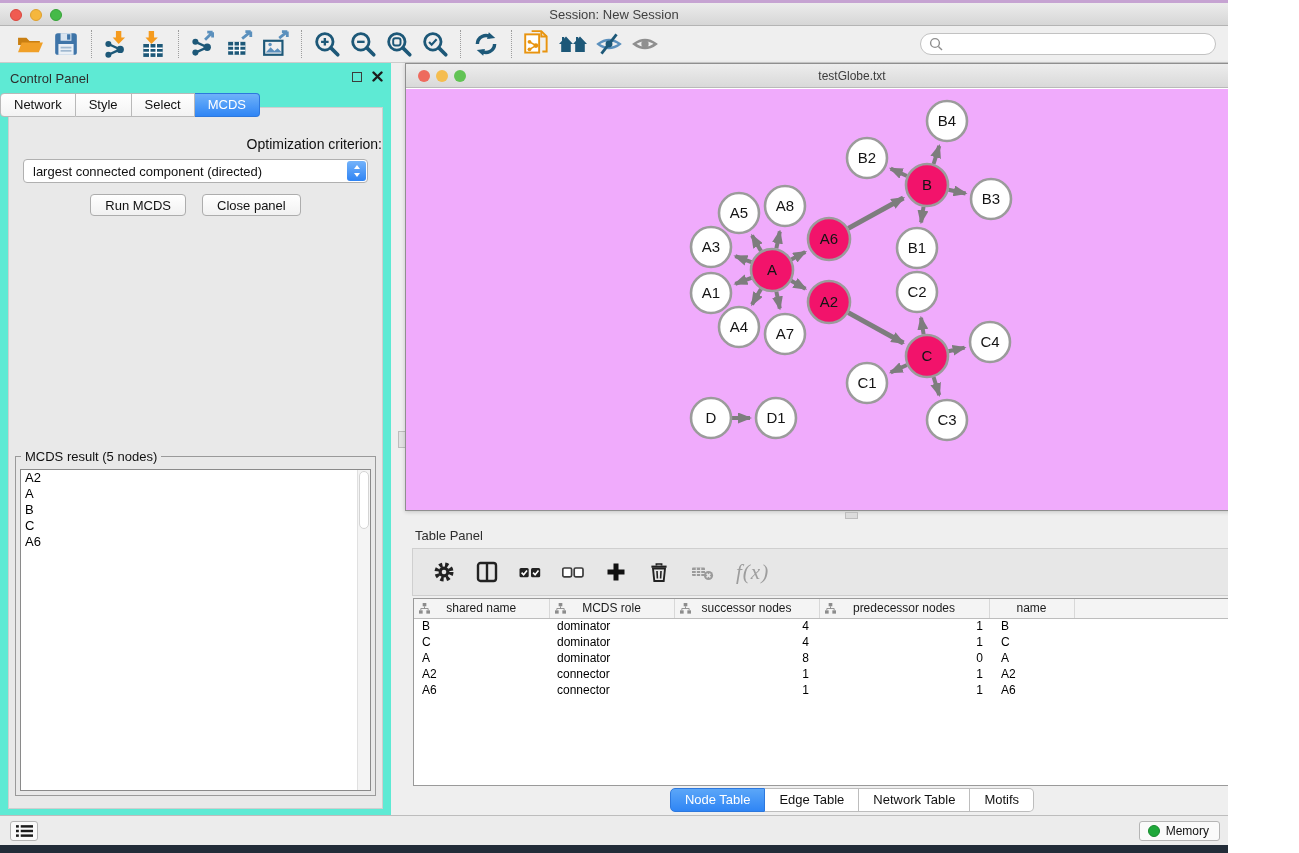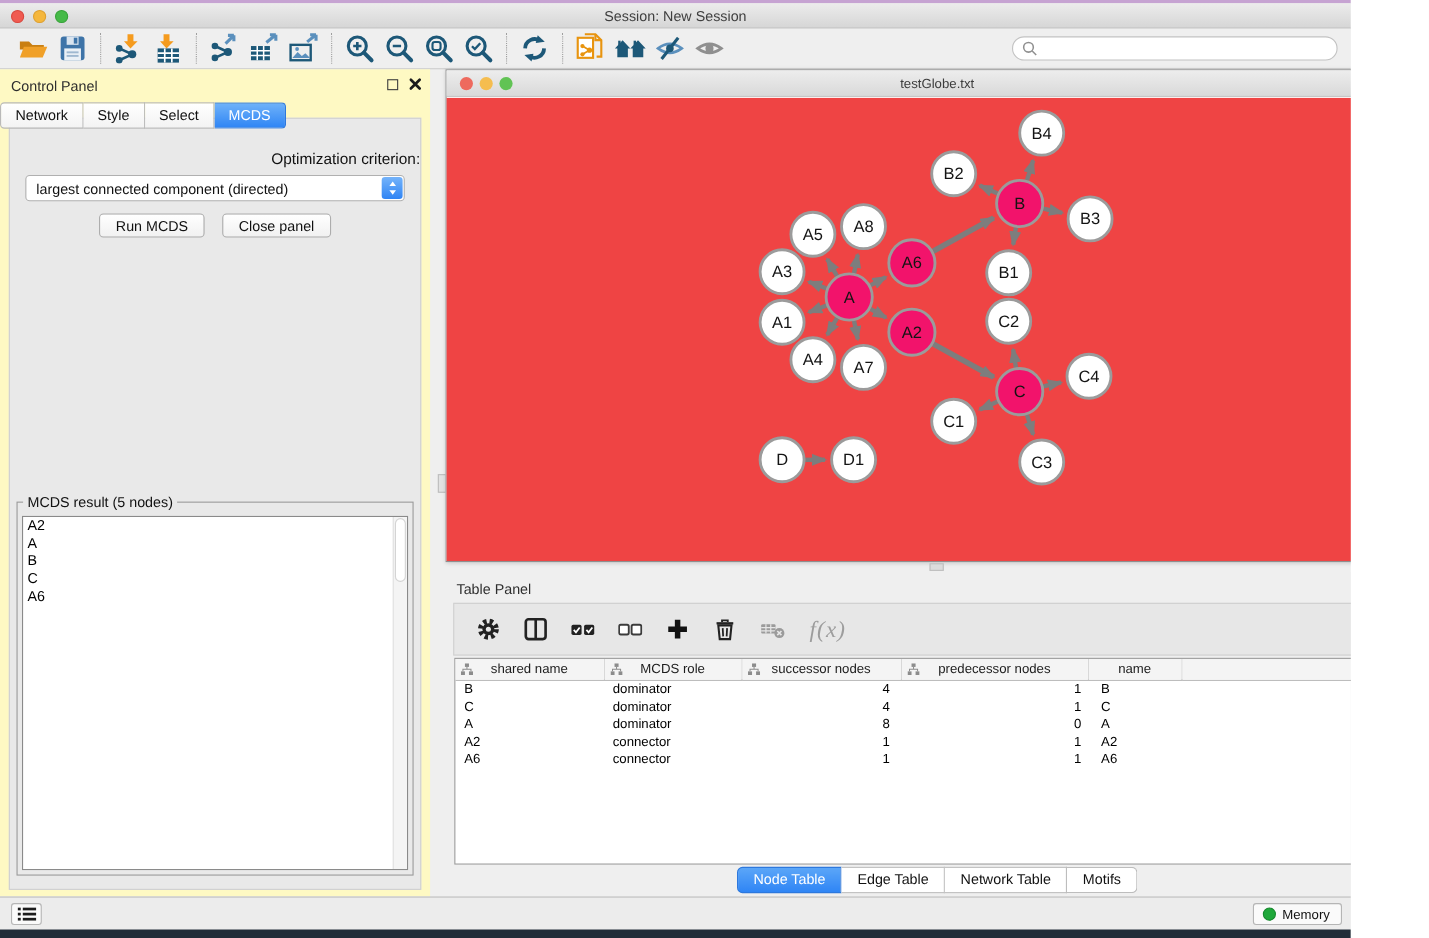--- a/index.html
+++ b/index.html
@@ -17,21 +17,21 @@
   .title-text { position:absolute; left:0; right:0; top:4px; text-align:center; font-size:13px; color:#3f3f3f; }
 
   
   .toolbar { position:absolute; top:26px; left:0; right:0; height:37px; background:#efefef; border-bottom:1px solid #cccccc; display:flex; align-items:center; padding:0 12px; }
   .tbtn { width:36px; height:30px; display:flex; align-items:center; justify-content:center; border-radius:4px; }
   .tb-sep { width:1px; height:28px; border-left:1px dotted #9e9e9e; margin:0 7px; }
   .search-wrap { margin-left:auto; width:296px; height:22px; background:#fff; border:1px solid #c2c2c2; border-radius:11px; display:flex; align-items:center; padding:0 8px; gap:5px; }
   .search-wrap input { border:none; outline:none; flex:1; font-size:13px; background:transparent; font-family:"Liberation Sans", sans-serif; }
 
   
-  .control-panel { position:absolute; left:0; top:63px; width:391px; height:752px; background:#fef9c3; }
+  .control-panel { position:absolute; left:0; top:63px; width:391px; height:752px; background:#5eead4; }
   .panel-header { position:relative; height:30px; }
   .panel-title { position:absolute; left:10px; top:8px; font-size:13px; color:#2e2e2e; }
   .panel-icons { position:absolute; right:8px; top:8px; display:flex; gap:10px; align-items:center; }
   .float-box { width:10px; height:10px; border:1.6px solid #3c3c3c; display:inline-block; }
   .seg { display:flex; justify-content:flex-start; position:relative; z-index:2; }
   .seg .tab { background:linear-gradient(#ffffff,#f3f3f3); border:1px solid #b9b9b9; border-left:none; padding:3px 13px 4px; font-size:13px; color:#111; }
   .seg .tab:first-child { border-left:1px solid #b9b9b9; border-radius:4px 0 0 4px; }
   .seg .tab:last-child { border-radius:0 4px 4px 0; }
   .seg .tab.active { background:linear-gradient(#6fb2f9,#2f85f5); border-color:#2d78dd; color:#fff; }
   .cp-body { position:absolute; left:8px; right:8px; top:44px; bottom:6px; background:#e9e9e9; border:1px solid #cfcfcf; }
@@ -52,21 +52,21 @@
   
   .vsplit-handle { position:absolute; left:398px; top:431px; width:8px; height:17px; background:#e2e2e2; border:1px solid #bdbdbd; }
   .hsplit-handle { position:absolute; left:845px; top:512px; width:13px; height:7px; background:#dcdcdc; border:1px solid #bdbdbd; }
 
   
   .network-window { position:absolute; left:405px; top:63px; width:894px; height:448px; background:#fff; border:1px solid #8f8f8f; box-shadow:0 1px 4px rgba(0,0,0,0.18); }
   .nw-titlebar { position:relative; height:24px; background:linear-gradient(#ededed,#d9d9d9); border-bottom:1px solid #b9b9b9; }
   .nw-lights { position:absolute; left:12px; top:6px; display:flex; gap:6px; }
   .nw-light { width:12px; height:12px; border-radius:50%; }
   .nw-title { position:absolute; left:0; right:0; top:5px; text-align:center; font-size:12px; color:#3c3c3c; }
-  .nw-canvas { position:absolute; left:0; right:0; top:25px; bottom:0; background:#ef4444; }
+  .nw-canvas { position:absolute; left:0; right:0; top:25px; bottom:0; background:#f0abfc; }
   .nw-corner { position:absolute; right:1px; bottom:1px; width:12px; height:12px;
     background:repeating-linear-gradient(135deg, transparent 0 3px, #bfbfbf 3px 4px); }
 
   
   .table-panel { position:absolute; left:405px; top:520px; width:894px; height:295px; background:#efefef; }
   .tp-toolbar { position:absolute; left:7px; right:7px; top:28px; height:48px; background:#e7e7e7; border:1px solid #cfcfcf; display:flex; align-items:center; gap:21px; padding-left:20px; }
   .tp-btn { display:flex; align-items:flex-start; justify-content:center; }
   .fx { font-family:"Liberation Serif", serif; font-style:italic; font-size:21px; color:#9d9d9d; letter-spacing:1px; }
   .tbl-wrap { position:absolute; left:8px; right:8px; top:78px; height:188px; background:#fff; border:1px solid #9a9a9a; overflow:hidden; }
   table.node-table { border-collapse:collapse; table-layout:fixed; width:100%; }

